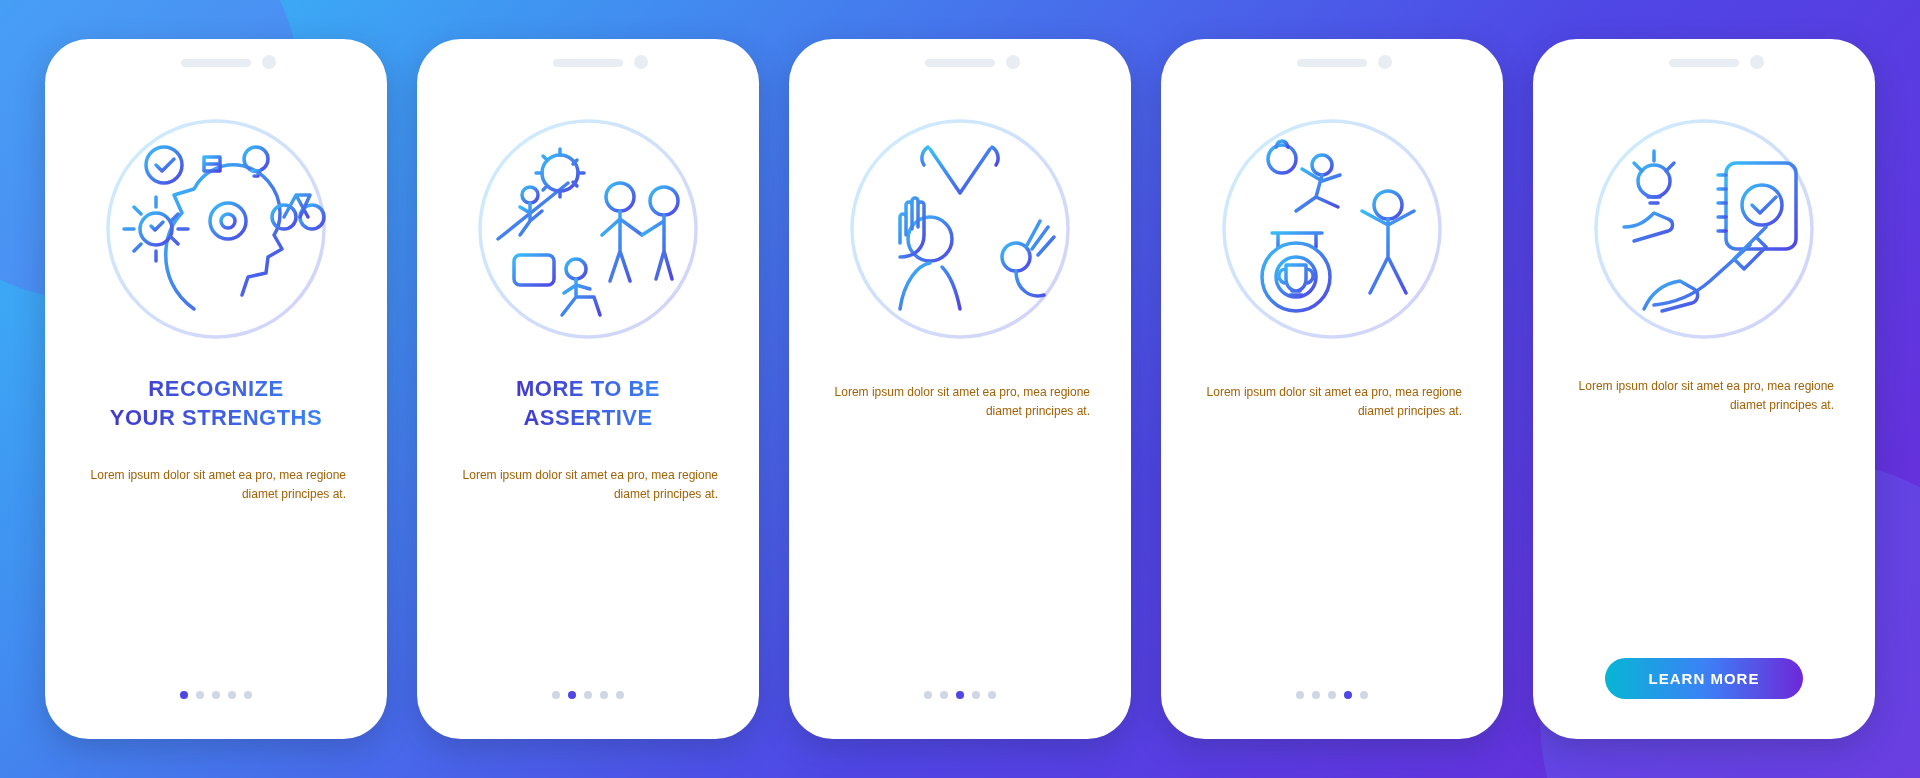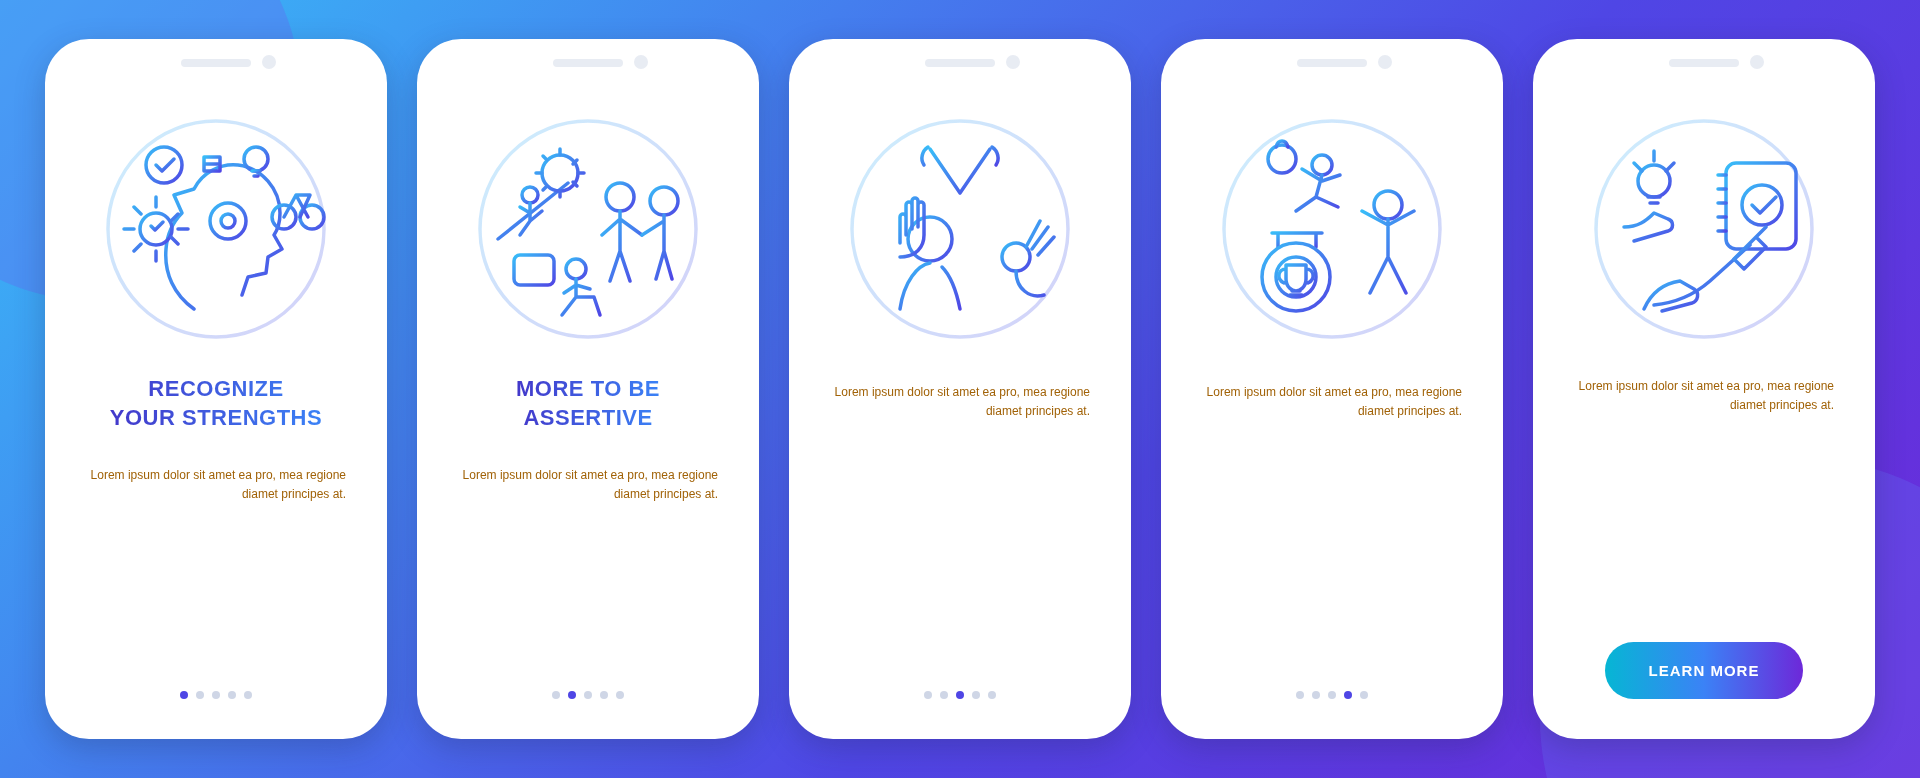--- a/index.html
+++ b/index.html
@@ -98,21 +98,21 @@
   .dot {
     width: 8px;
     height: 8px;
     border-radius: 50%;
     background: #cfd6e6;
   }
   .dot.active { background: #4f46e5; }
 
   .cta {
     margin-top: auto;
-    padding: 20px 44px;
+    padding: 12px 44px;
     border-radius: 999px;
     border: none;
     font-size: 15px;
     font-weight: 600;
     letter-spacing: 1px;
     color: #fff;
     background: linear-gradient(90deg, #06b6d4 0%, #3b82f6 50%, #6d28d9 100%);
     cursor: pointer;
   }
   .phone.has-cta .body { margin-top: 28px; }

